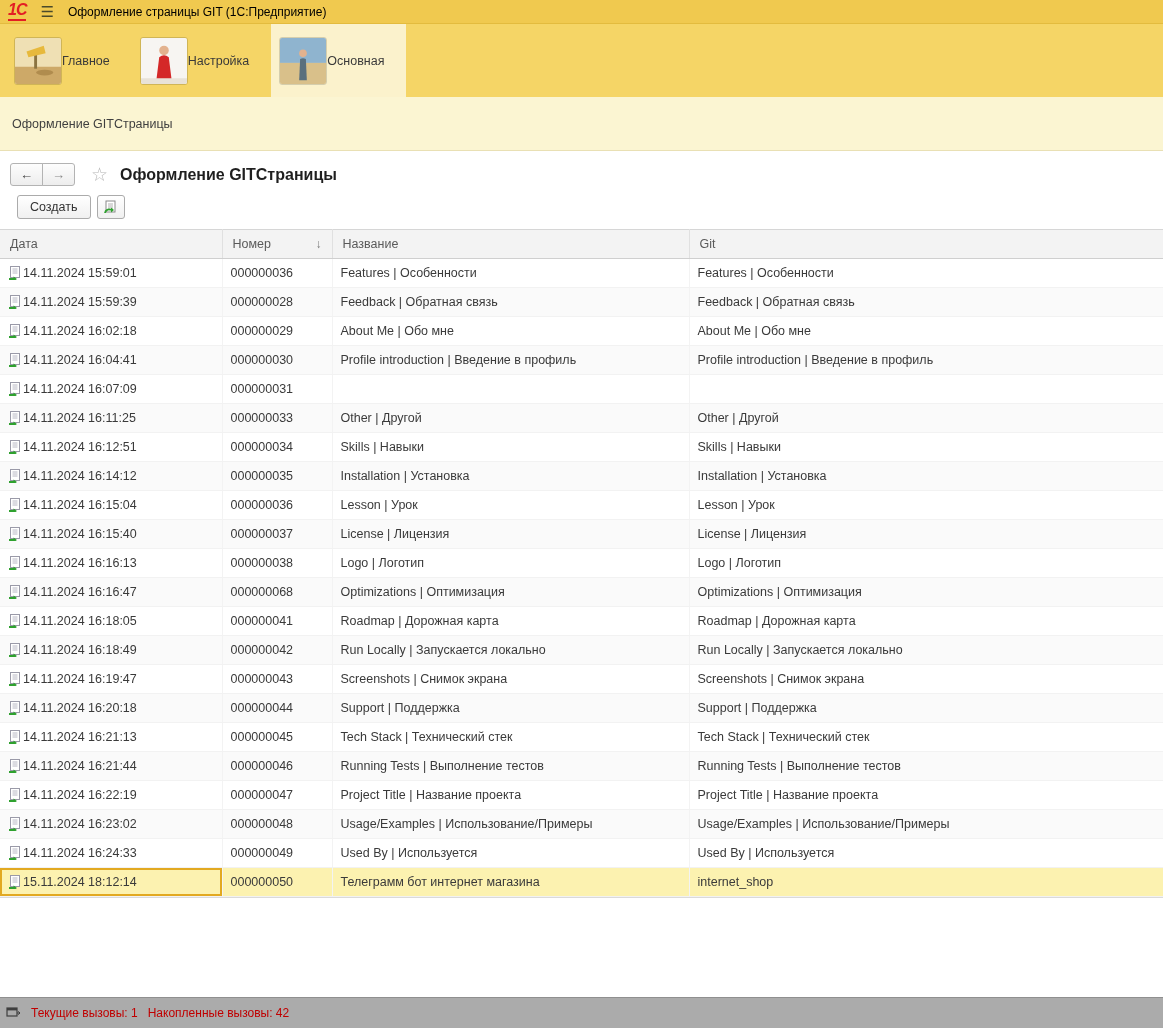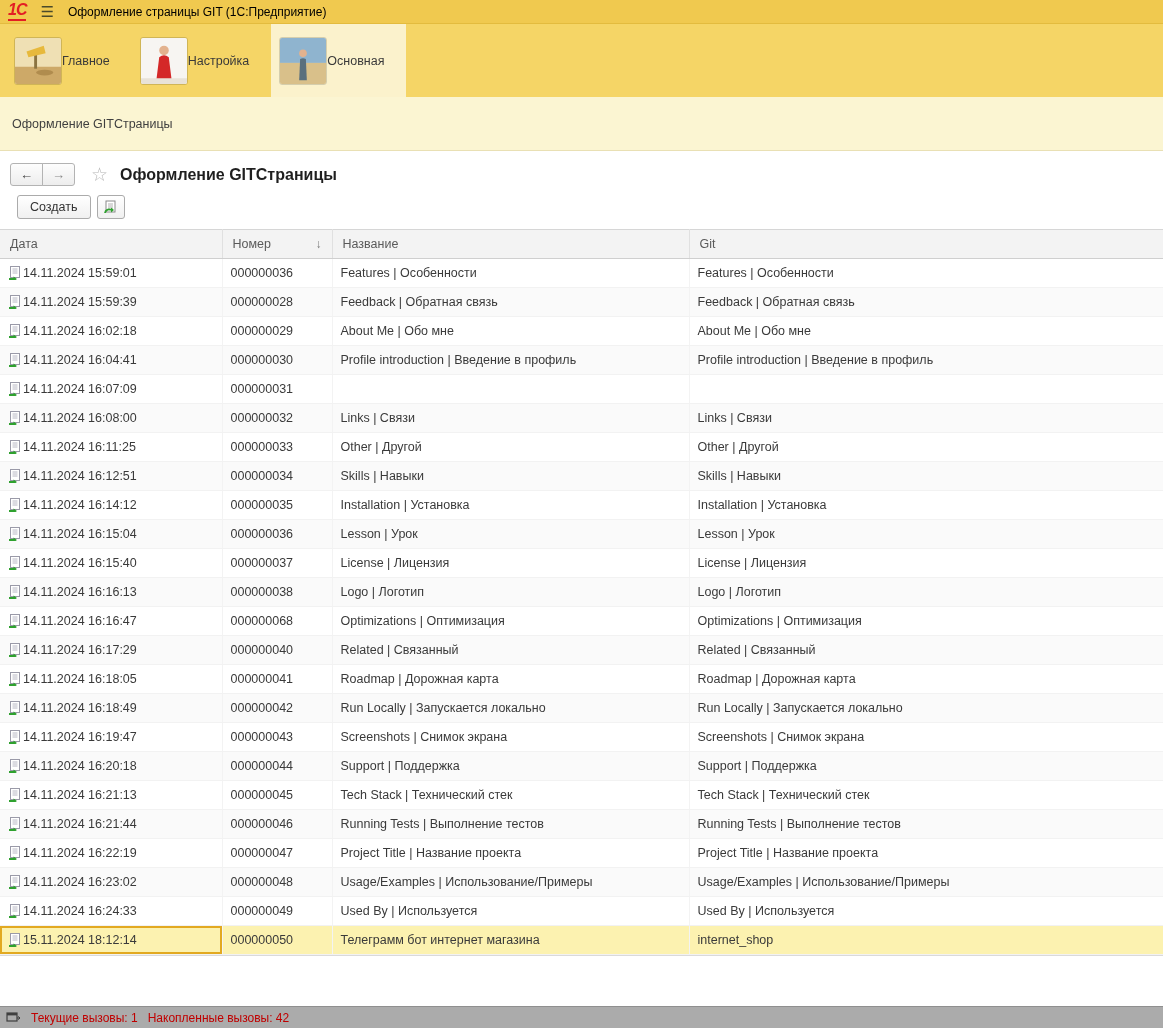--- a/index.html
+++ b/index.html
@@ -118,21 +118,21 @@
   table.list td:last-child { border-right:none; }
   table.list tr:nth-child(even) td { background:#fafafa; }
   table.list tr.selected td { background:#fcf2b0; }
   table.list tr.selected td.cell-date { box-shadow:inset 0 0 0 2px #e2a921; }
   .cell-date-inner { display:flex; align-items:center; gap:1px; }
   .doc-ic { flex:0 0 auto; display:block; }
 
   
   .statusbar {
     position:absolute; left:0; bottom:0;
-    width:100%; height:22px;
+    width:100%; height:31px;
     background:#ababab; border-top:1px solid #8f8f8f;
     display:flex; align-items:center; gap:10px;
     padding-left:6px;
   }
   .statusbar .calls { font-size:12px; color:#c00000; }
   .status-ic { display:block; }
 </style>
 </head>
 <body>
 
@@ -322,38 +322,20 @@
     <td class="cell-date">
       <span class="cell-date-inner">
         <svg class="doc-ic" width="14" height="14" viewBox="0 0 14 14">
                 <rect x="2.5" y="0.5" width="9" height="11" fill="#ffffff" stroke="#9a9aa8"></rect>
                 <line x1="4.5" y1="3" x2="9.5" y2="3" stroke="#b8b8c4"></line>
                 <line x1="4.5" y1="5" x2="9.5" y2="5" stroke="#b8b8c4"></line>
                 <line x1="4.5" y1="7" x2="9.5" y2="7" stroke="#b8b8c4"></line>
                 <path d="M1 13 L6 13" stroke="#2fa12f" stroke-width="2"></path>
                 <path d="M5.5 10.5 L9 13 L5.5 15.5 Z" fill="#2fa12f"></path>
               </svg>
-        <span>14.11.2024 16:08:00</span>
-      </span>
-    </td>
-    <td>000000032</td>
-    <td>Links | Связи</td>
-    <td>Links | Связи</td>
-  </tr>
-        <tr>
-    <td class="cell-date">
-      <span class="cell-date-inner">
-        <svg class="doc-ic" width="14" height="14" viewBox="0 0 14 14">
-                <rect x="2.5" y="0.5" width="9" height="11" fill="#ffffff" stroke="#9a9aa8"></rect>
-                <line x1="4.5" y1="3" x2="9.5" y2="3" stroke="#b8b8c4"></line>
-                <line x1="4.5" y1="5" x2="9.5" y2="5" stroke="#b8b8c4"></line>
-                <line x1="4.5" y1="7" x2="9.5" y2="7" stroke="#b8b8c4"></line>
-                <path d="M1 13 L6 13" stroke="#2fa12f" stroke-width="2"></path>
-                <path d="M5.5 10.5 L9 13 L5.5 15.5 Z" fill="#2fa12f"></path>
-              </svg>
         <span>14.11.2024 16:11:25</span>
       </span>
     </td>
     <td>000000033</td>
     <td>Other | Другой</td>
     <td>Other | Другой</td>
   </tr>
         <tr>
     <td class="cell-date">
       <span class="cell-date-inner">
@@ -454,38 +436,20 @@
                 <line x1="4.5" y1="7" x2="9.5" y2="7" stroke="#b8b8c4"></line>
                 <path d="M1 13 L6 13" stroke="#2fa12f" stroke-width="2"></path>
                 <path d="M5.5 10.5 L9 13 L5.5 15.5 Z" fill="#2fa12f"></path>
               </svg>
         <span>14.11.2024 16:16:47</span>
       </span>
     </td>
     <td>000000068</td>
     <td>Optimizations | Оптимизация</td>
     <td>Optimizations | Оптимизация</td>
-  </tr>
-        <tr>
-    <td class="cell-date">
-      <span class="cell-date-inner">
-        <svg class="doc-ic" width="14" height="14" viewBox="0 0 14 14">
-                <rect x="2.5" y="0.5" width="9" height="11" fill="#ffffff" stroke="#9a9aa8"></rect>
-                <line x1="4.5" y1="3" x2="9.5" y2="3" stroke="#b8b8c4"></line>
-                <line x1="4.5" y1="5" x2="9.5" y2="5" stroke="#b8b8c4"></line>
-                <line x1="4.5" y1="7" x2="9.5" y2="7" stroke="#b8b8c4"></line>
-                <path d="M1 13 L6 13" stroke="#2fa12f" stroke-width="2"></path>
-                <path d="M5.5 10.5 L9 13 L5.5 15.5 Z" fill="#2fa12f"></path>
-              </svg>
-        <span>14.11.2024 16:17:29</span>
-      </span>
-    </td>
-    <td>000000040</td>
-    <td>Related | Связанный</td>
-    <td>Related | Связанный</td>
   </tr>
         <tr>
     <td class="cell-date">
       <span class="cell-date-inner">
         <svg class="doc-ic" width="14" height="14" viewBox="0 0 14 14">
                 <rect x="2.5" y="0.5" width="9" height="11" fill="#ffffff" stroke="#9a9aa8"></rect>
                 <line x1="4.5" y1="3" x2="9.5" y2="3" stroke="#b8b8c4"></line>
                 <line x1="4.5" y1="5" x2="9.5" y2="5" stroke="#b8b8c4"></line>
                 <line x1="4.5" y1="7" x2="9.5" y2="7" stroke="#b8b8c4"></line>
                 <path d="M1 13 L6 13" stroke="#2fa12f" stroke-width="2"></path>

